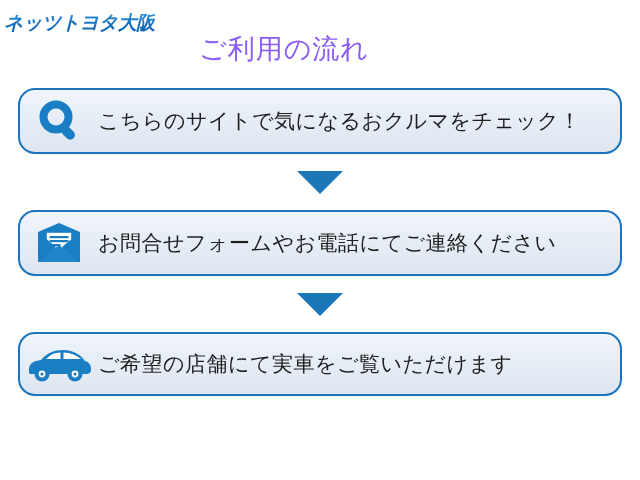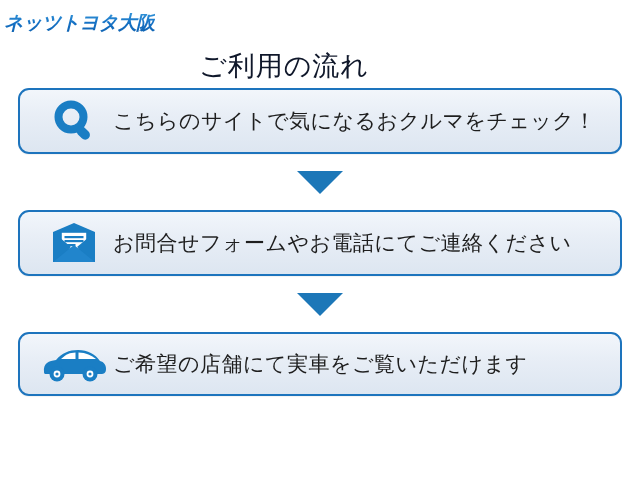--- a/index.html
+++ b/index.html
@@ -38,51 +38,50 @@
     background-clip: text;
     -webkit-text-fill-color: transparent;
     white-space: nowrap;
     line-height: 24px;
   }
 
   
   #page-title {
     position: absolute;
     left: 0;
-    top: 48px;
+    top: 31px;
     width: 568px;
     text-align: center;
     font-size: 27px;
     font-weight: normal;
-    color: #0f172a;
+    color: #8b5cf6;
     letter-spacing: 1px;
     line-height: 36px;
     white-space: nowrap;
   }
 
   
   #flow {
     position: absolute;
     left: 18px;
     top: 88px;
     width: 604px;
   }
 
   .step-row {
     position: relative;
     box-sizing: border-box;
     width: 604px;
     height: 66px;
     border: 2px solid #1d74bd;
-    border-radius: 11px;
+    border-radius: 17px;
     background: linear-gradient(180deg, #f2f6fb 0%, #e8eef6 40%, #dde6f1 100%);
     display: flex;
     align-items: center;
     box-shadow: 0 1px 1px rgba(0,0,0,0.05);
-    padding-left: 15px;
   }
   .step-row.step-3 { height: 64px; }
 
   .step-icon {
     width: 78px;
     min-width: 78px;
     height: 100%;
     display: flex;
     align-items: center;
     justify-content: center;

